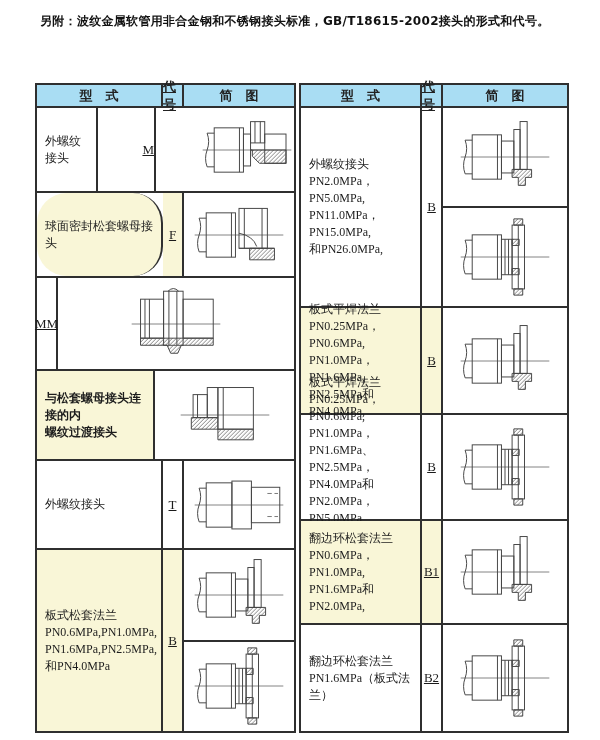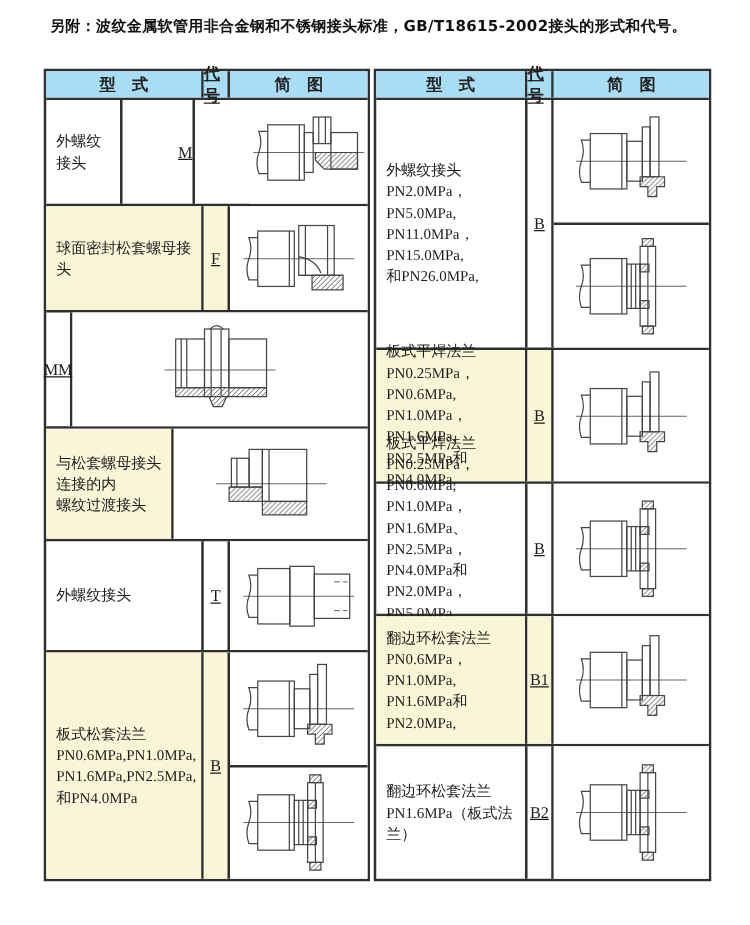--- a/index.html
+++ b/index.html
@@ -8,21 +8,21 @@
     font-family:"DejaVu Sans","Liberation Sans",sans-serif;color:#1a1a1a;overflow:hidden;
   }
   .page-title{
     position:absolute;top:13px;left:40px;width:545px;
     font-size:12px;font-weight:bold;letter-spacing:0.3px;color:#111;
   }
   .tables{
     position:absolute;top:55px;left:35px;display:flex;gap:3px;align-items:flex-start;
   }
   .tbl{
-    border:2px solid var(--border-c,#2f2f2f);background:#fff;box-sizing:border-box;
+    border:2px solid var(--border-c,#2f2f2f);background:#fff;box-sizing:border-box;margin-top:28px;
   }
   .row{display:flex;box-sizing:border-box;}
   .row + .row{border-top:2px solid var(--border-c,#2f2f2f);}
   .cell{box-sizing:border-box;border-right:2px solid var(--border-c,#2f2f2f);display:flex;}
   .cell:last-child{border-right:none;}
   .header-row{height:21px;}
   .header-cell{
     background:var(--header-bg,#a9ddf3);align-items:center;justify-content:center;
     font-size:13px;font-weight:bold;color:#222;
   }
@@ -76,21 +76,21 @@
                   <line x1="67" y1="12" x2="67" y2="36"></line>
                   <rect x="72" y="26" width="24" height="33"></rect>
                   <path d="M56,44H96V59H66L58,51V44Z" fill="url(#h1)"></path>
                   <line x1="2" y1="44" x2="102" y2="44" stroke-width="0.75"></line>
                 </g>
               </svg>
             </div>
           </div>
         </div>
         <div class="row" style="height: 85px;">
-          <div class="cell type-col hl" style="width: 126px;">
+          <div class="cell type-col hl" style="width: 126px; border-radius: 30px;">
             <div class="type-label">球面密封松套螺母接头</div>
           </div>
           <div class="cell code-col hl">
             <div class="code-label">F</div>
           </div>
           <div class="cell sketch-col">
             <div class="diag-cell">
               <svg class="diag-svg" viewBox="0 0 104 88" preserveAspectRatio="xMidYMid meet">
                 <defs>
                   <pattern id="h2" width="4.5" height="4.5" patternUnits="userSpaceOnUse">
@@ -135,21 +135,21 @@
                   <path d="M43,7q6,-6,12,0"></path>
                   <rect x="60" y="16" width="34" height="44"></rect>
                   <path d="M12,60H94V68H58L54,77H46L42,68H12Z" fill="url(#h3)"></path>
                   <line x1="2" y1="44" x2="102" y2="44" stroke-width="0.75"></line>
                 </g>
               </svg>
             </div>
           </div>
         </div>
         <div class="row" style="height: 90px;">
-          <div class="cell type-col hl" style="width: 102px;">
+          <div class="cell type-col hl" style="width: 118px; font-weight: bold;">
             <div class="type-label">与松套螺母接头连接的内
 螺纹过渡接头</div>
           </div>
           <div class="cell sketch-col">
             <div class="diag-cell">
               <svg class="diag-svg" viewBox="0 0 104 88" preserveAspectRatio="xMidYMid meet">
                 <defs>
                   <pattern id="h4" width="4.5" height="4.5" patternUnits="userSpaceOnUse">
                     <path d="M0,4.5L4.5,0" stroke="#606060" stroke-width="0.9"></path>
                   </pattern>

